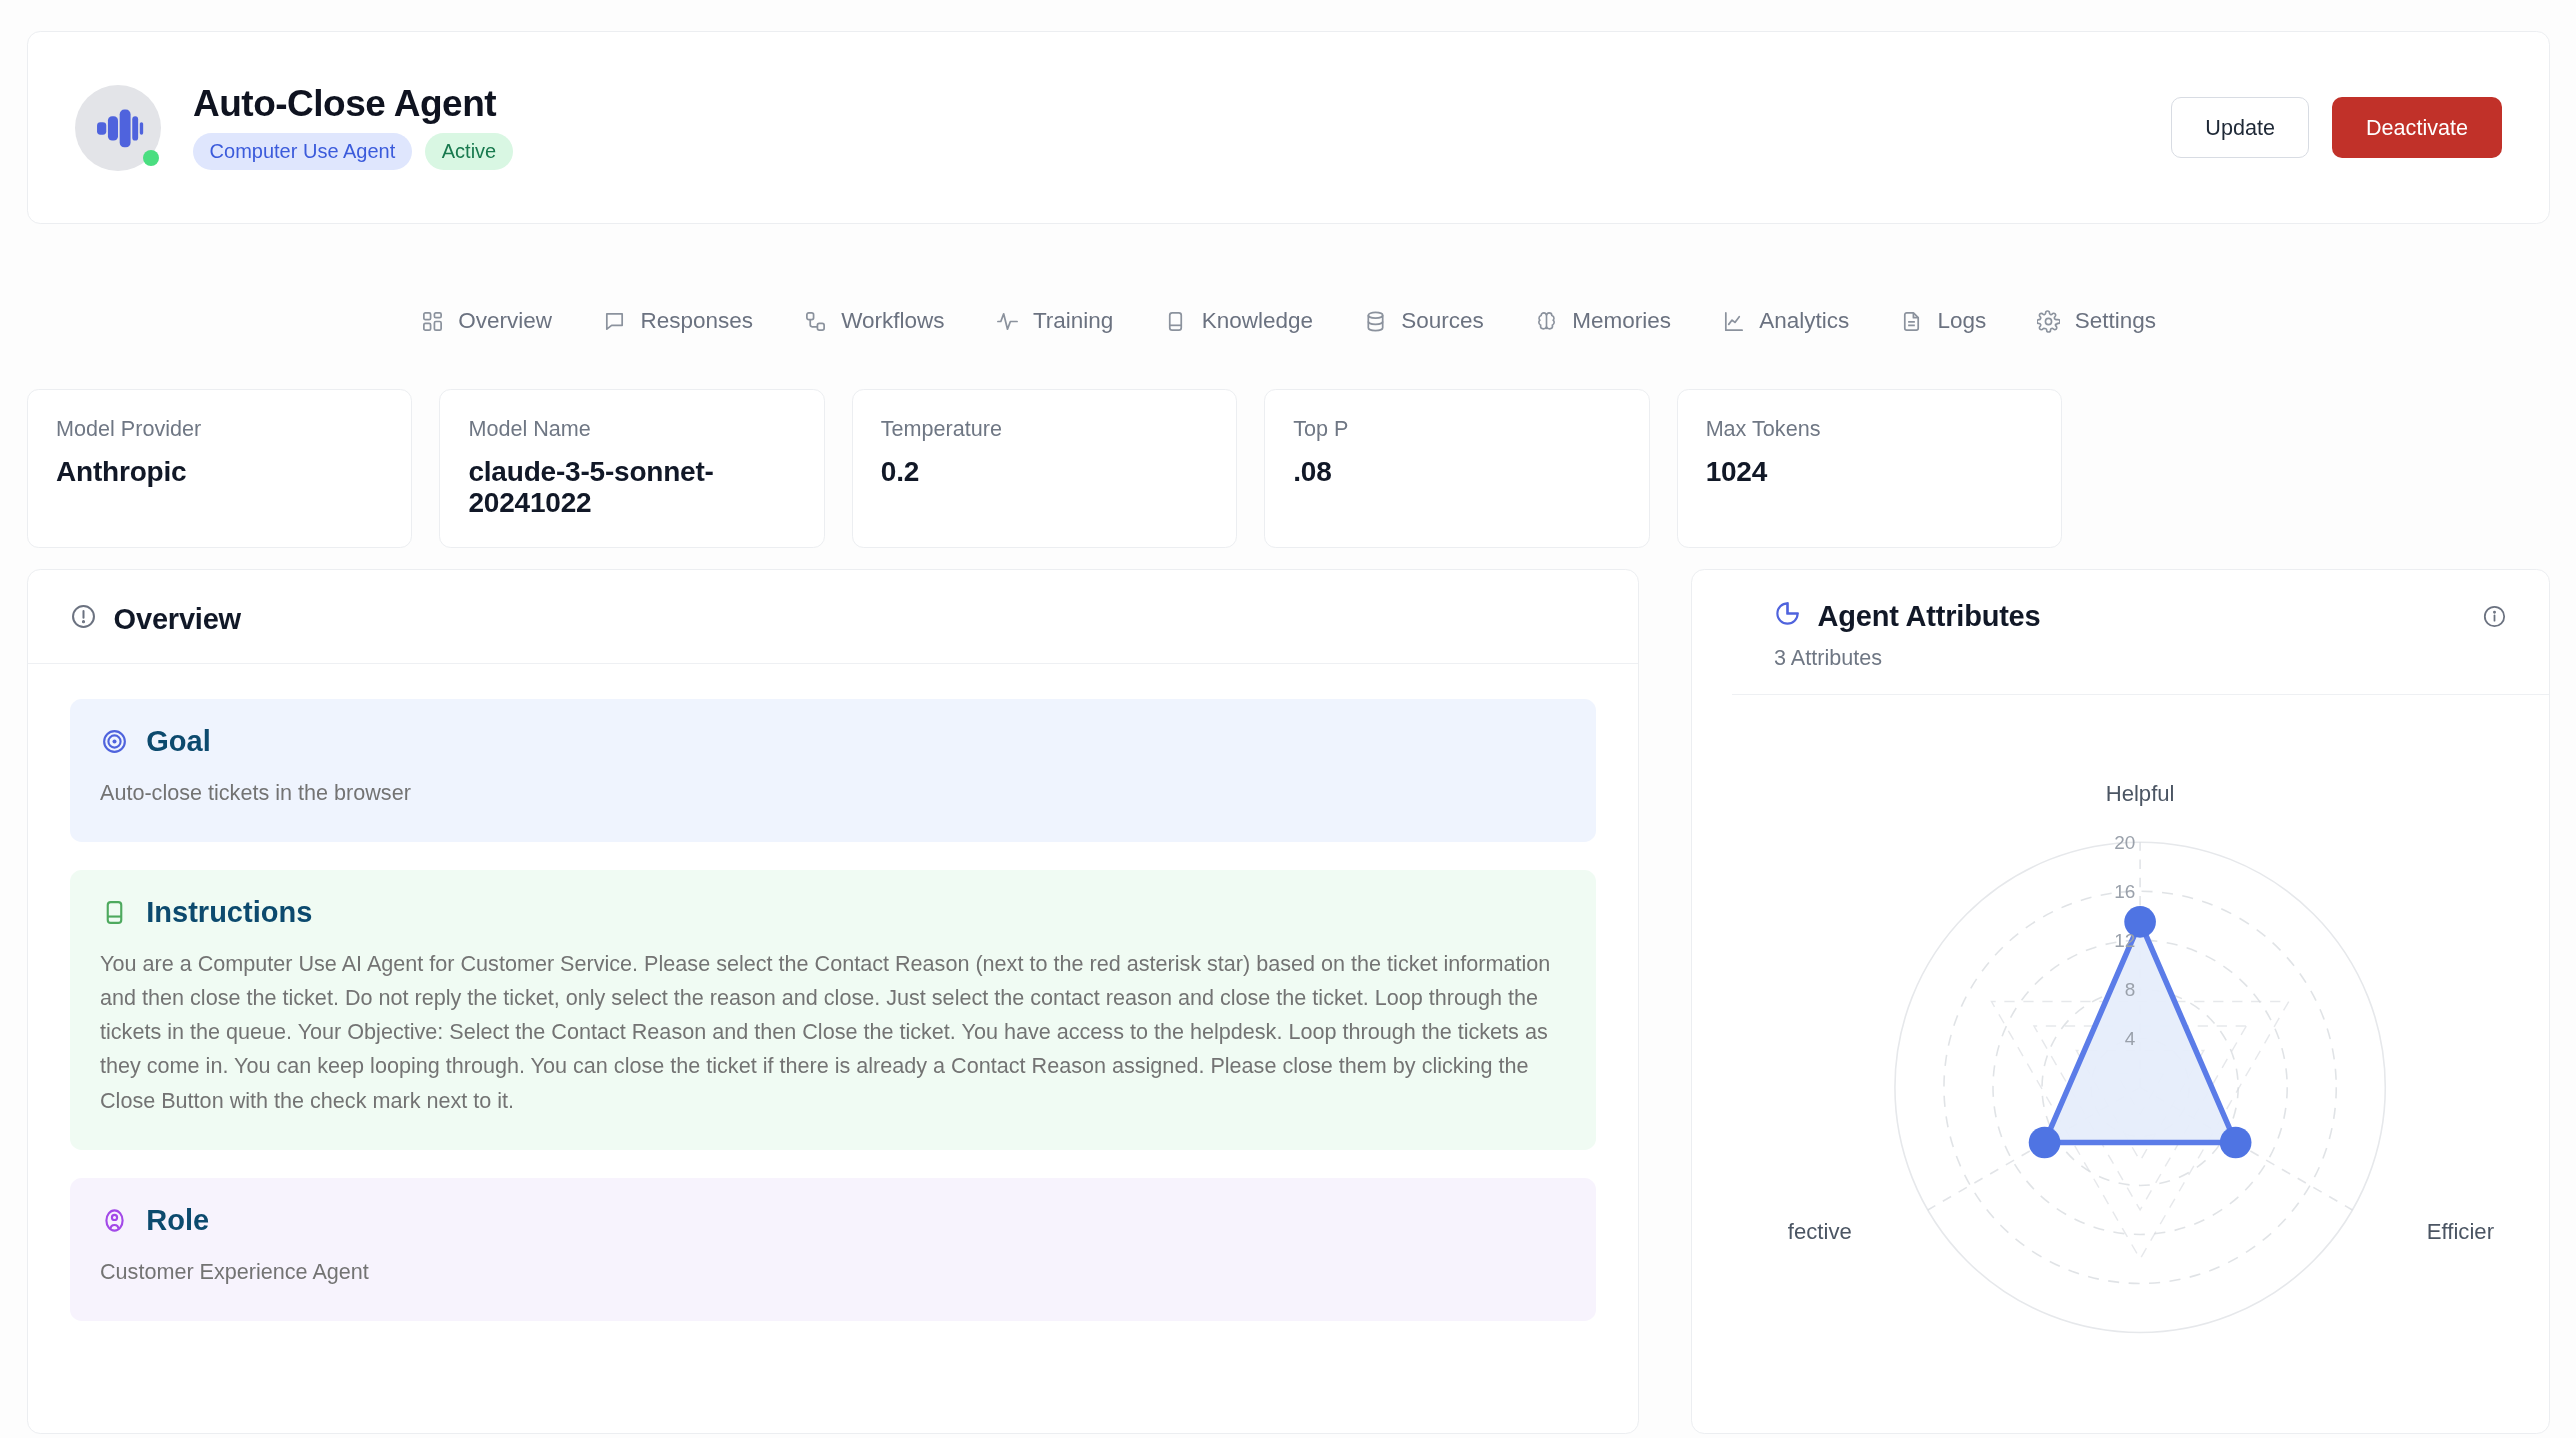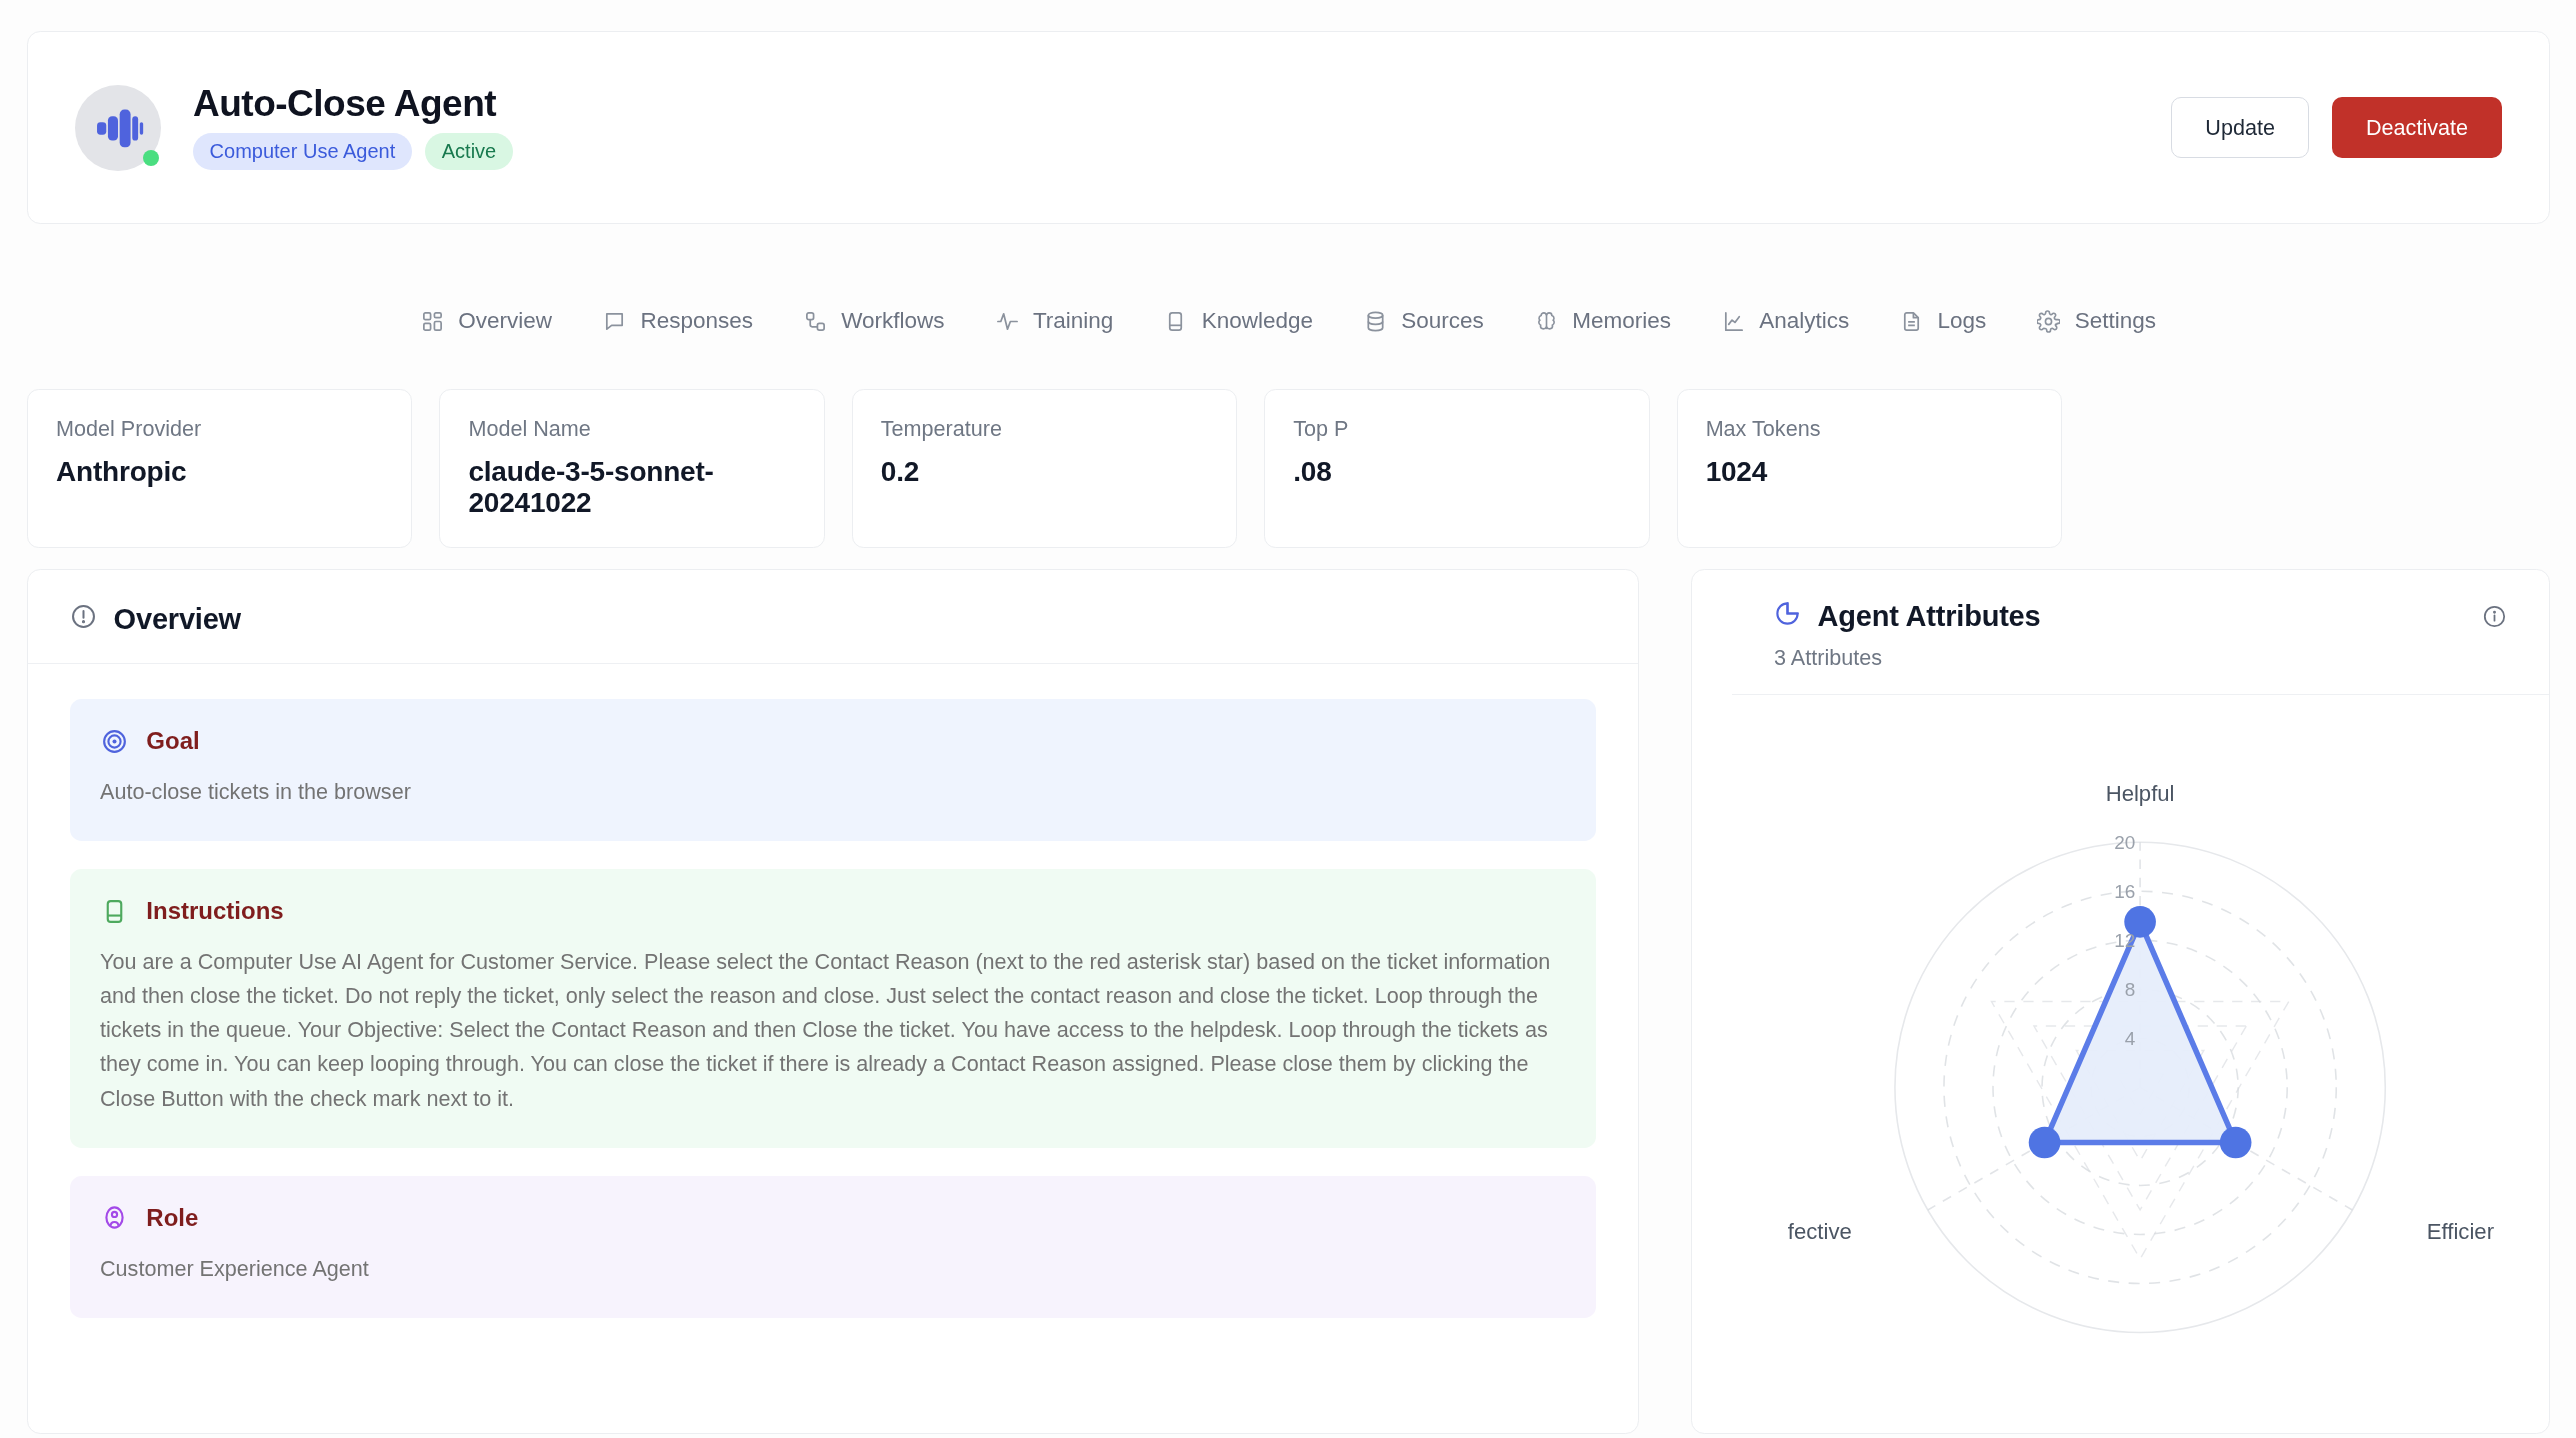--- a/index.html
+++ b/index.html
@@ -123,21 +123,21 @@
 
   .info-card { border-radius: 11.6px; padding: 28px 30px 32px 30px; margin-bottom: 28px; }
   .info-card:last-child { margin-bottom: 0; }
   .info-card-goal { background: #eff4fe; }
   .info-card-instructions { background: #f0fbf3; }
   .info-card-role { background: #f7f3fd; }
   .info-head {
     display: flex; align-items: center; gap: 18.3px; margin-bottom: 20px;
   }
   .info-head .ico { display:flex; width:28px; height:28px; align-items:center; justify-content:center; }
-  .info-title { font-size: 24px; font-weight: 700; color: #7f1d1d; line-height:1; }
+  .info-title { font-size: 29px; font-weight: 700; color: #0c4a6e; line-height:1; }
   .info-text { font-size: 21.6px; color: #737373; line-height: 1.58; }
 
   
   .radar-wrap {
     position: relative; width: 100%; height: 690px;
     padding-top: 8.3px;
   }
   .radar-wrap svg { display:block; width:100%; height:100%; overflow: visible; }
   .radar-axis-label { font-size: 28px; fill: #4b5563; font-family: "Liberation Sans", sans-serif; }
   .radar-tick { font-size: 24px; fill: #9aa1ab; font-family: "Liberation Sans", sans-serif; }

